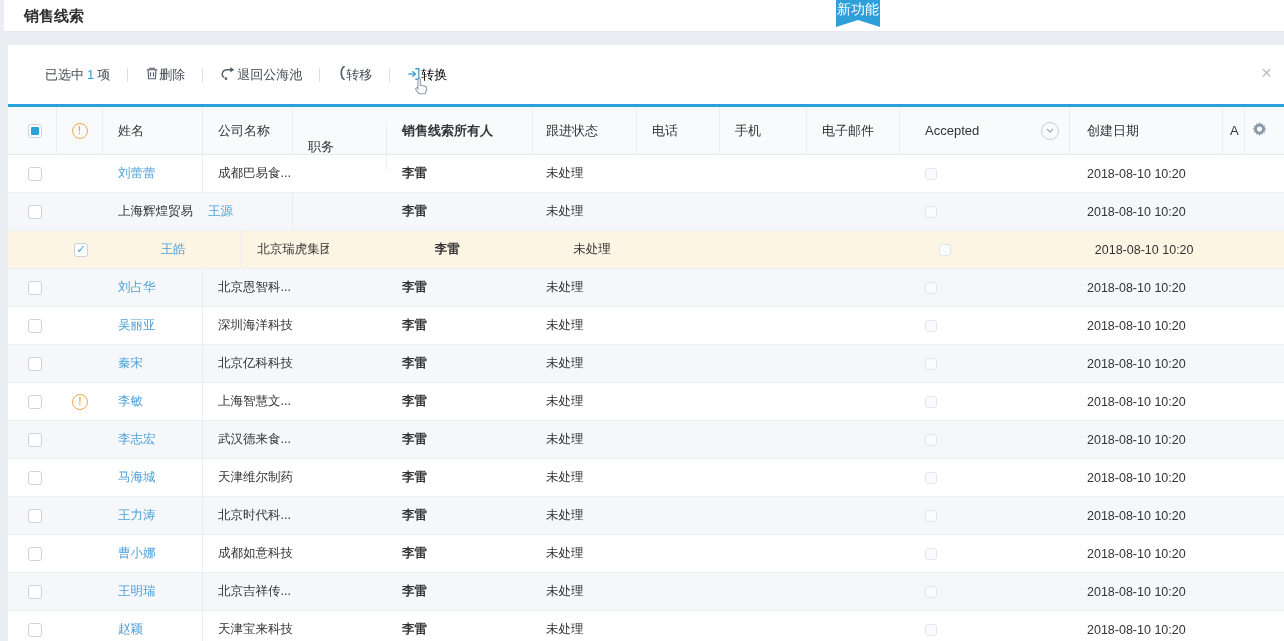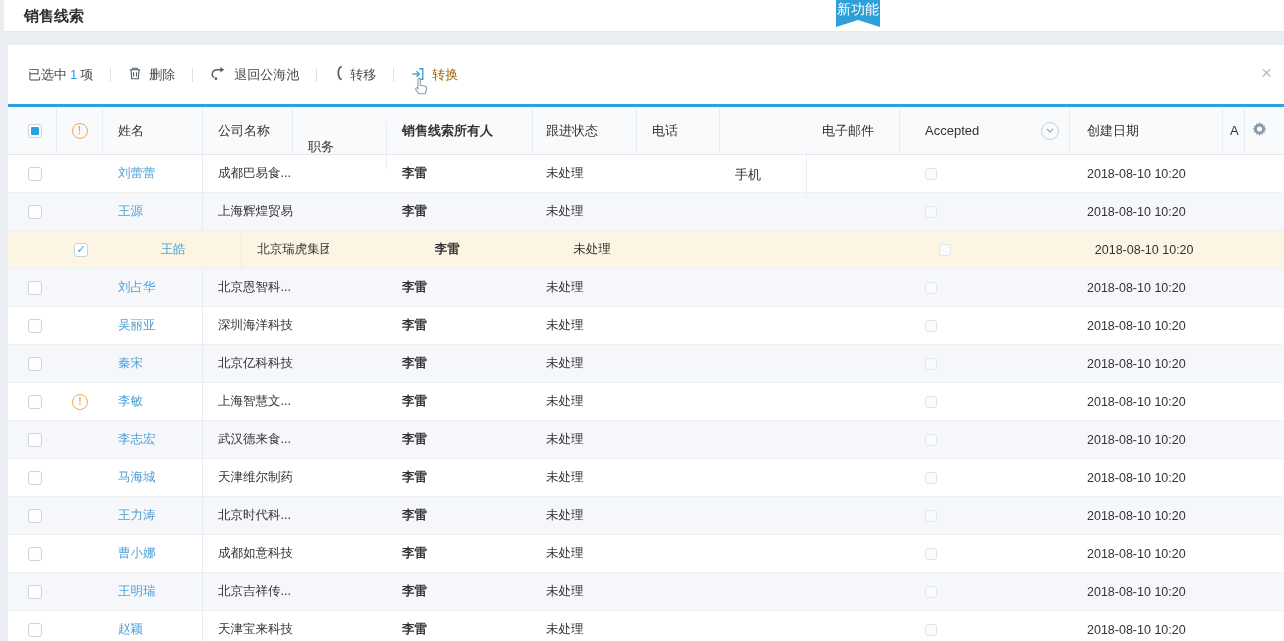--- a/index.html
+++ b/index.html
@@ -21,41 +21,41 @@
     clip-path:polygon(0 0,100% 0,100% 100%,50% 74%,0 100%);
     color:#fff;font-size:14px;text-align:center;line-height:18px;z-index:7;}
   .search{position:absolute;left:898px;top:4px;width:260px;height:23px;background:#f1f3f6;border-radius:12px;
     display:flex;align-items:center;padding:0 10px;}
   .search .ph{color:#b6bcc5;font-size:12.5px;margin-left:7px;white-space:nowrap;overflow:hidden;}
   .bell{position:absolute;left:1206px;top:6px;}
   .kebab{position:absolute;left:1269px;top:8px;display:flex;flex-direction:column;gap:3px;padding:2px;}
   .kebab i{width:3px;height:3px;border-radius:50%;background:#55595e;}
   
   .panel{position:absolute;left:8px;top:45px;width:1276px;height:596px;background:#fff;}
-  .toolbar{height:59px;display:flex;align-items:center;padding:0 20px;position:relative;font-size:13px;color:#454a50;}
+  .toolbar{height:59px;display:flex;align-items:center;padding:0 20px;position:relative;font-size:13px;color:#454a50;margin-left:17px;}
   .sel-info b{color:var(--accent);font-weight:400;margin:0 3px;}
   .sep{width:1px;height:14px;background:#dde1e6;margin:0 17px;}
-  .tb-item{display:flex;align-items:flex-end;gap:7px;cursor:pointer;}
-  .tb-item.convert{color:#a16207;}
+  .tb-item{display:flex;align-items:flex-end;cursor:pointer;}
+  .tb-item.convert{color:#000000;}
   .close-x{position:absolute;right:12px;top:18px;color:#b9bec4;font-size:19px;line-height:19px;cursor:pointer;}
   .blue-line{height:3px;background:var(--accent);}
   
   .thead{display:flex;height:48px;background:#f8fafc;border-bottom:1px solid #e5e9ed;font-size:13px;color:#333;}
   .thead .cell{border-right:1px solid #eaedf1;}
   .thead .cell:last-child{border-right:none;}
   .cell{height:100%;display:flex;align-items:center;padding-left:15px;overflow:hidden;white-space:nowrap;}
   .col-check{width:49px;padding-left:20px;}
   .col-warn{width:46px;padding-left:0;justify-content:center;}
   .col-name{width:100px;}
   .col-company{width:90px;}
   .col-job{width:94px;margin-top:16px;}
   .col-owner{width:146px;font-weight:bold;}
   .col-status{width:104px;padding-left:13px;}
   .col-phone{width:83px;}
-  .col-mobile{width:87px;margin-top:44px;}
+  .col-mobile{width:87px;}
   .col-email{width:93px;}
   .col-accepted{width:170px;padding-left:25px;justify-content:space-between;}
   .col-created{width:153px;padding-left:17px;text-align:right;}
   .col-a{width:22px;padding-left:7px;}
   .col-gear{width:39px;padding-left:6px;}
   .row{display:flex;height:38px;border-bottom:1px solid #edf0f3;font-size:12.5px;color:#333;background:#fff;}
   .row.alt{background:var(--alt-bg);}
   .row.selected{background:var(--sel-bg);padding-left:46px;}
   .row .col-name{border-right:1px solid #e8ebef;}
   .name-link{color:var(--link);text-decoration:none;cursor:pointer;}
@@ -207,24 +207,24 @@
         </div>
         <div class="cell col-created">2018-08-10 10:20</div>
         <div class="cell col-a"></div>
         <div class="cell col-gear"></div>
       </div>
       <div class="row alt">
         <div class="cell col-check">
           <span class="cb"></span>
         </div>
         <div class="cell col-warn"></div>
+        <div class="cell col-company">上海辉煌贸易</div>
         <div class="cell col-name">
           <a class="name-link">王源</a>
         </div>
-        <div class="cell col-company">上海辉煌贸易</div>
         <div class="cell col-job"></div>
         <div class="cell col-owner">李雷</div>
         <div class="cell col-status">未处理</div>
         <div class="cell col-phone"></div>
         <div class="cell col-mobile"></div>
         <div class="cell col-email"></div>
         <div class="cell col-accepted">
           <span class="cb-small"></span>
         </div>
         <div class="cell col-created">2018-08-10 10:20</div>

